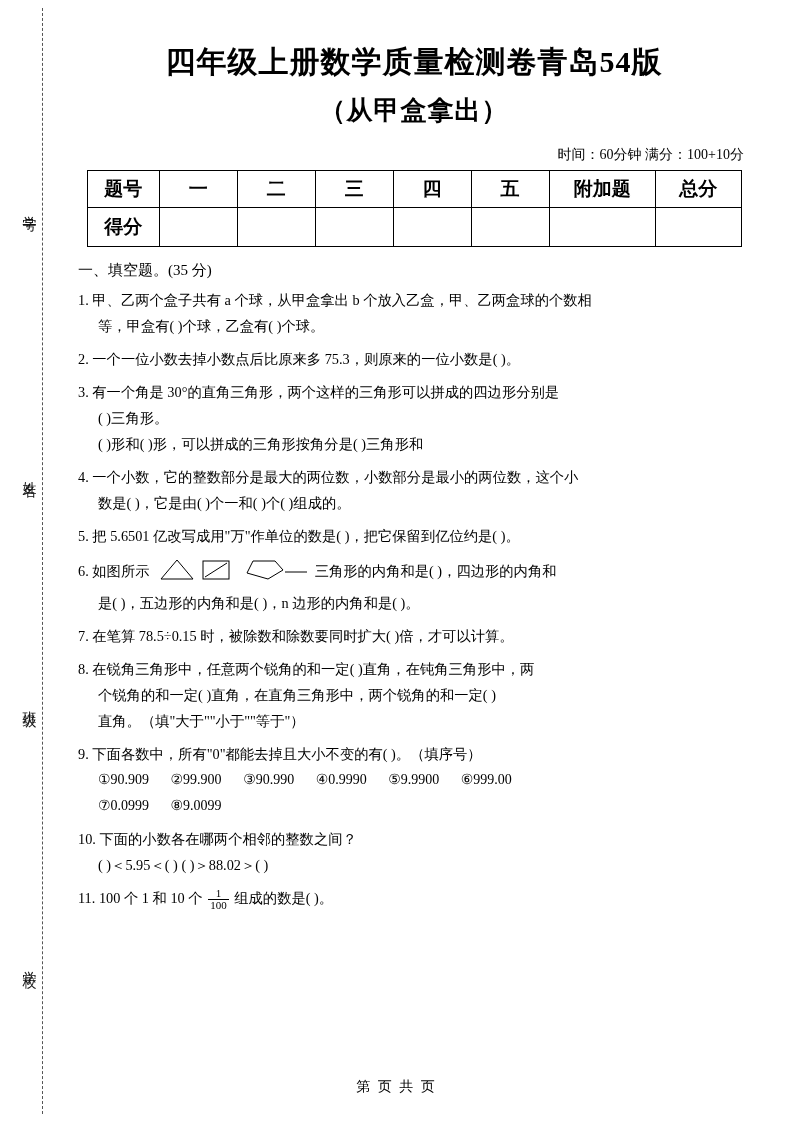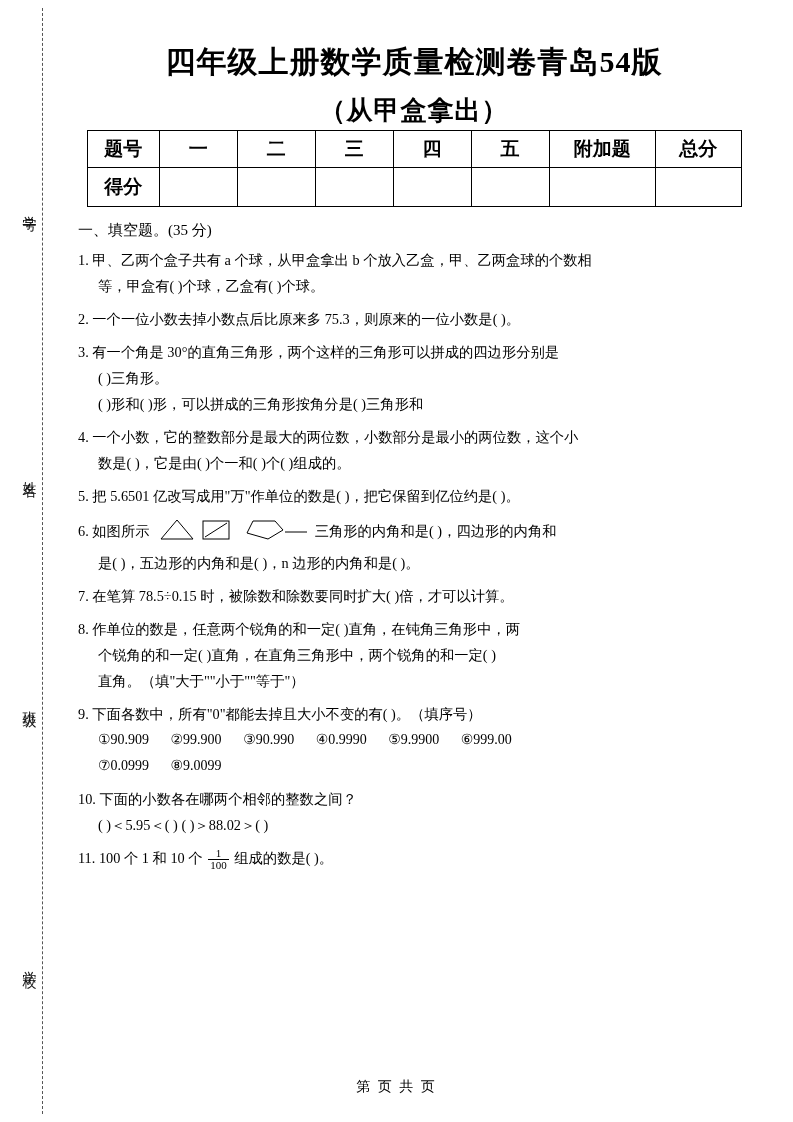--- a/index.html
+++ b/index.html
@@ -160,20 +160,21 @@
     <div class="side-label sl-xingming">姓名：</div>
     <div class="side-label sl-banji">班级：</div>
     <div class="side-label sl-xuexiao">学校：</div>
   </div>
 
   <div class="content">
 
     <h1 class="title">四年级上册数学质量检测卷青岛54版</h1>
     <h2 class="subtitle">（从甲盒拿出）</h2>
 
+    <div class="meta">时间：60分钟  满分：100+10分</div>
 
     <table class="score">
       <tbody>
           <tr>
         <td class="c-head">题号</td>
         <td class="c-n">一</td>
         <td class="c-n">二</td>
         <td class="c-n">三</td>
         <td class="c-n">四</td>
         <td class="c-n">五</td>
@@ -240,21 +241,21 @@
       <span class="indent">是(          )，五边形的内角和是(              )，n 边形的内角和是(              )。</span>
     </div>
 
     <div class="q">
       <span class="num">7.</span>
       <span>在笔算 78.5÷0.15 时，被除数和除数要同时扩大(              )倍，才可以计算。</span>
     </div>
 
     <div class="q">
       <span class="num">8.</span>
-      <span>作单位的数是，任意两个锐角的和一定(              )直角，在钝角三角形中，两</span>
+      <span>在锐角三角形中，任意两个锐角的和一定(              )直角，在钝角三角形中，两</span>
       <span class="indent">个锐角的和一定(              )直角，在直角三角形中，两个锐角的和一定(              )</span>
       <span class="indent">直角。（填"大于""小于""等于"）</span>
     </div>
 
     <div class="q">
       <span class="num">9.</span>
       <span>下面各数中，所有"0"都能去掉且大小不变的有(              )。（填序号）</span>
       <span class="opts">
         <span class="opt">①90.909</span>
         <span class="opt">②99.900</span>

